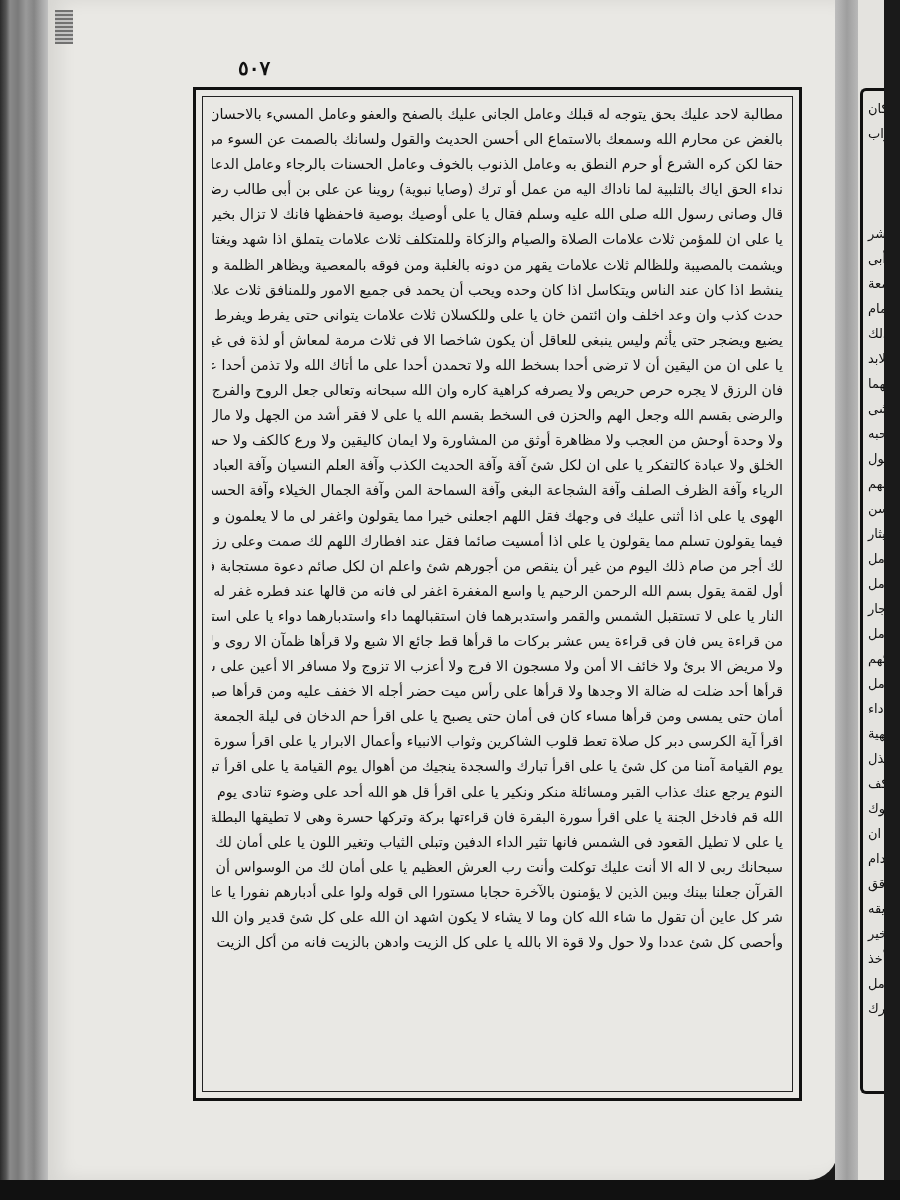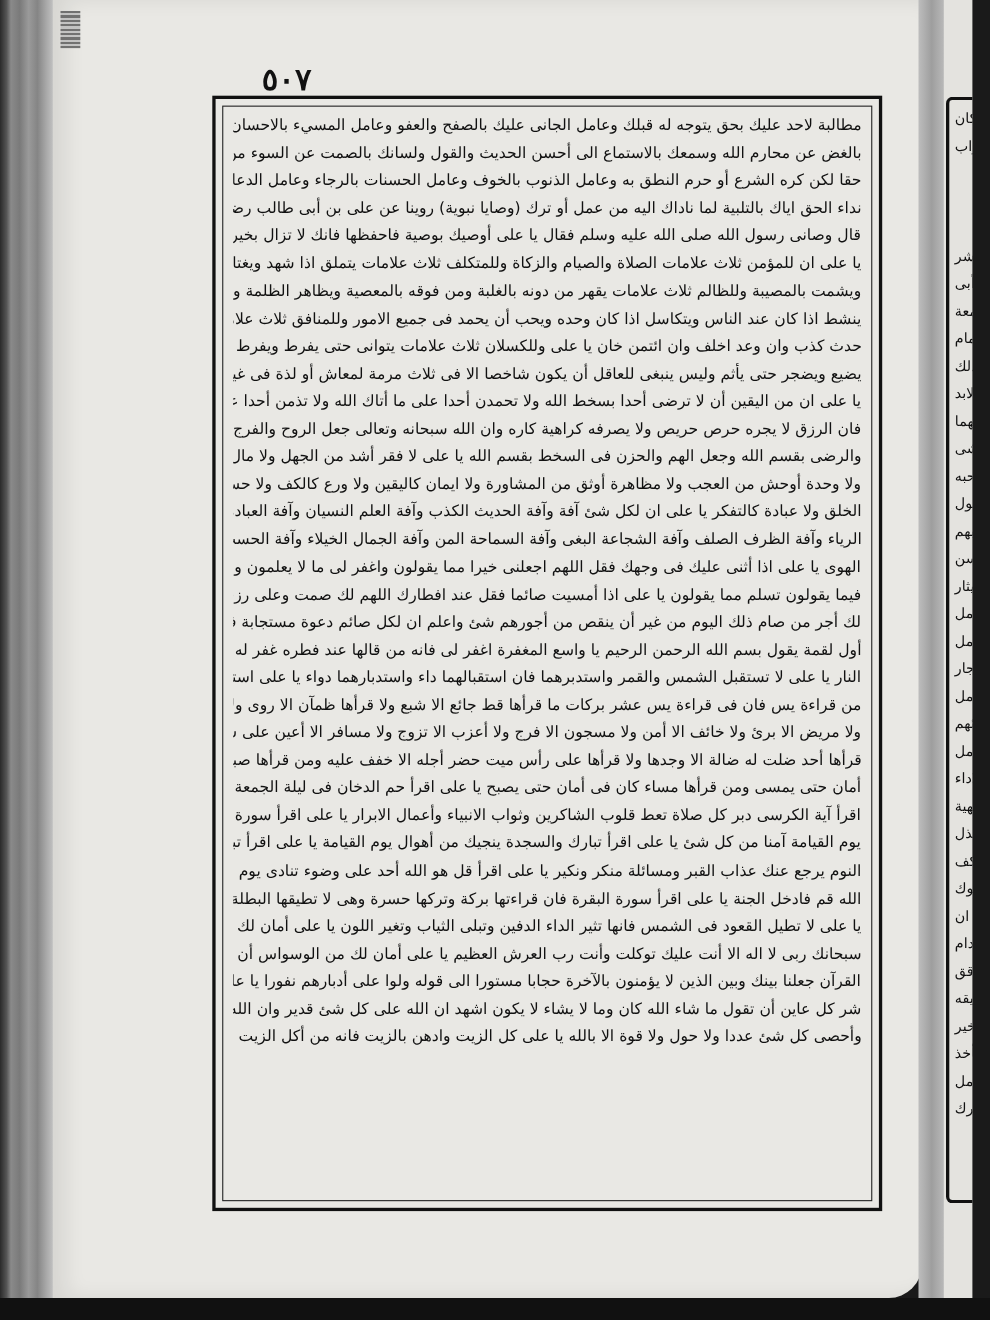--- a/index.html
+++ b/index.html
@@ -3,21 +3,21 @@
 <meta charset="utf-8">
 <style>
   html,body{margin:0;padding:0;}
   body{width:900px;height:1200px;overflow:hidden;background:#1a1a1a;position:relative;font-family:"DejaVu Serif",serif;}
   .stack{position:absolute;left:0;top:0;width:60px;height:1200px;
     background:linear-gradient(90deg,#2a2a2a 0px,#555 6px,#8a8a8a 10px,#7a7a7a 18px,#9a9a9a 26px,#858585 34px,#a8a8a8 42px,#c8c8c8 50px,#d6d6d6 60px);}
   .page{position:absolute;left:48px;top:0;width:790px;height:1180px;background:#e9e8e4;
     border-bottom-right-radius:30px;box-shadow:inset 12px 0 18px rgba(0,0,0,0.08);}
   .corner-mark{position:absolute;left:55px;top:10px;width:18px;height:34px;
     background:repeating-linear-gradient(0deg,#555 0 2px,#bbb 2px 4px);opacity:.8;}
-  .page-number{position:absolute;left:238px;top:56px;font-size:28px;font-weight:bold;color:#111;direction:rtl;letter-spacing:2px;}
+  .page-number{position:absolute;left:238px;top:56px;font-size:20px;font-weight:bold;color:#111;direction:rtl;letter-spacing:2px;}
   .frame{position:absolute;left:193px;top:87px;width:609px;height:1014px;border:3px solid #111;box-sizing:border-box;}
   .frame-inner{position:absolute;left:6px;top:6px;right:6px;bottom:6px;border:1px solid #222;}
   .text{position:absolute;left:16px;right:16px;top:12px;direction:rtl;text-align:justify;
     font-family:"DejaVu Sans",sans-serif;font-size:14.2px;line-height:25.1px;color:#111;}
   .line{display:block;white-space:nowrap;overflow:hidden;text-align:justify;text-align-last:justify;height:25.1px;}
   .gutter{position:absolute;left:835px;top:0;width:30px;height:1180px;
     background:linear-gradient(90deg,#bdbdbd,#9e9e9e 40%,#c9c9c9);}
   .facing{position:absolute;left:858px;top:0;width:26px;height:1180px;background:#e4e3df;overflow:hidden;}
   .facing-frame{position:absolute;left:2px;top:88px;width:60px;height:1000px;border-left:3px solid #111;border-top:3px solid #111;border-bottom:3px solid #111;border-radius:6px 0 0 6px;}
   .facing-text{position:absolute;left:10px;top:96px;width:60px;direction:rtl;text-align:left;

